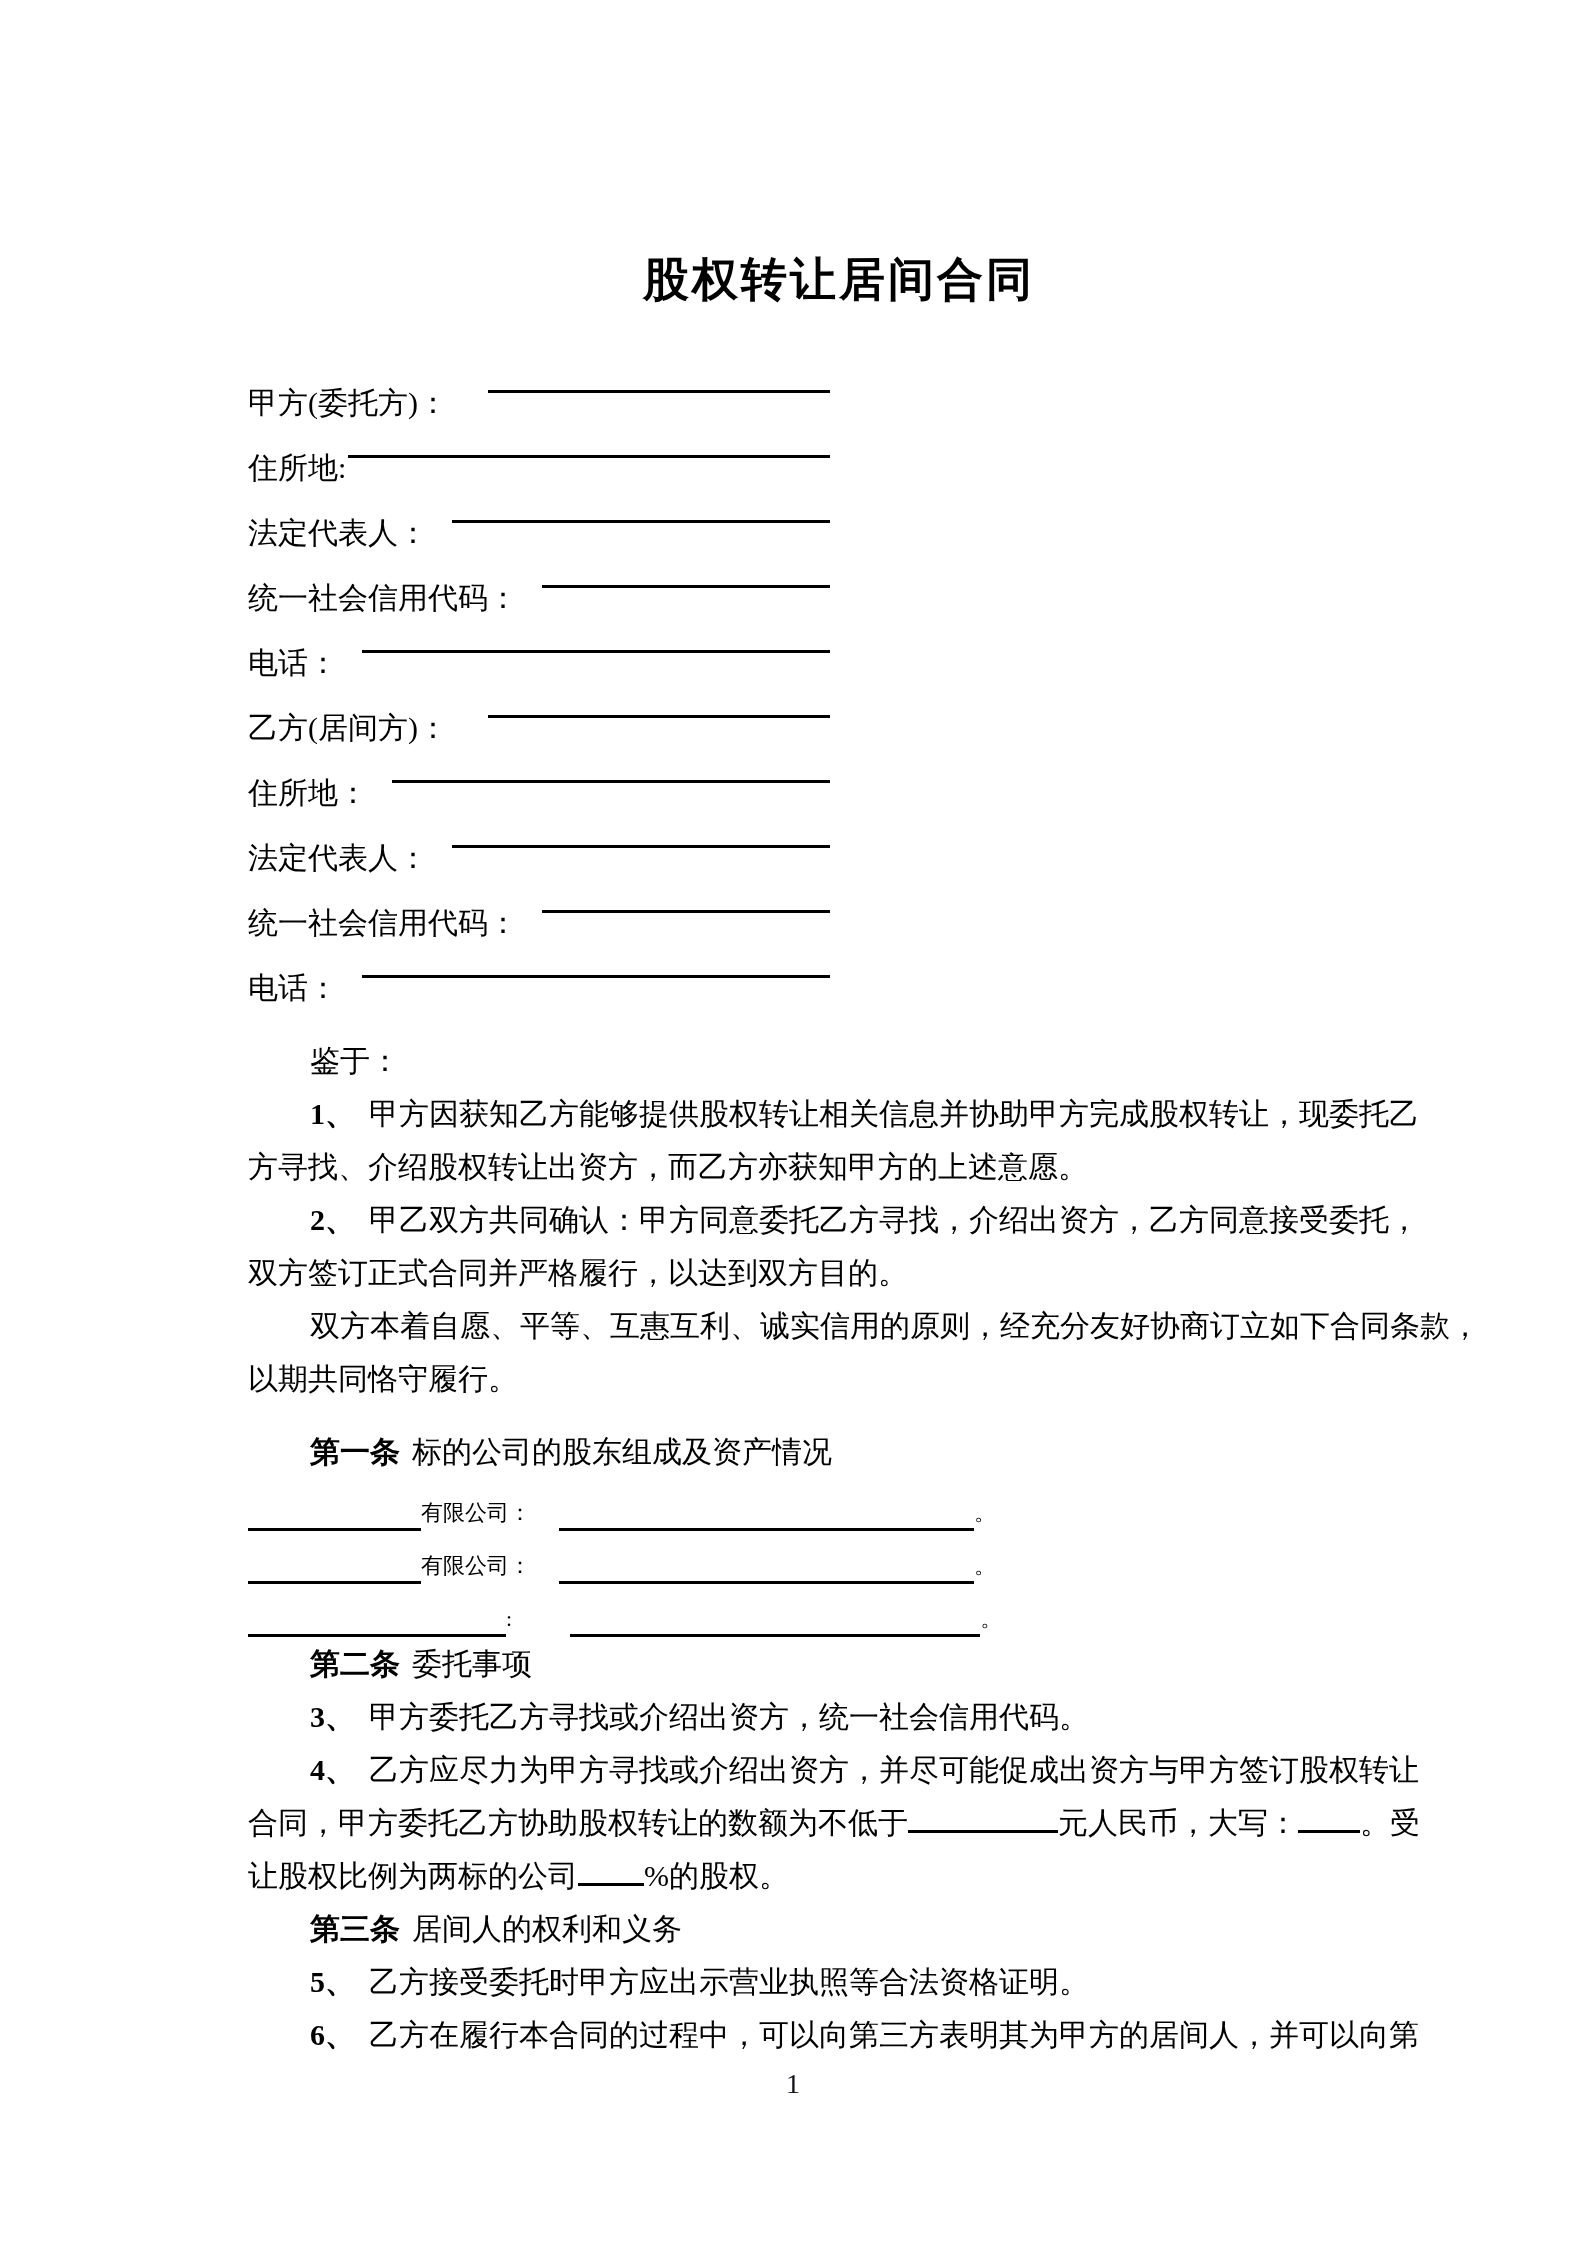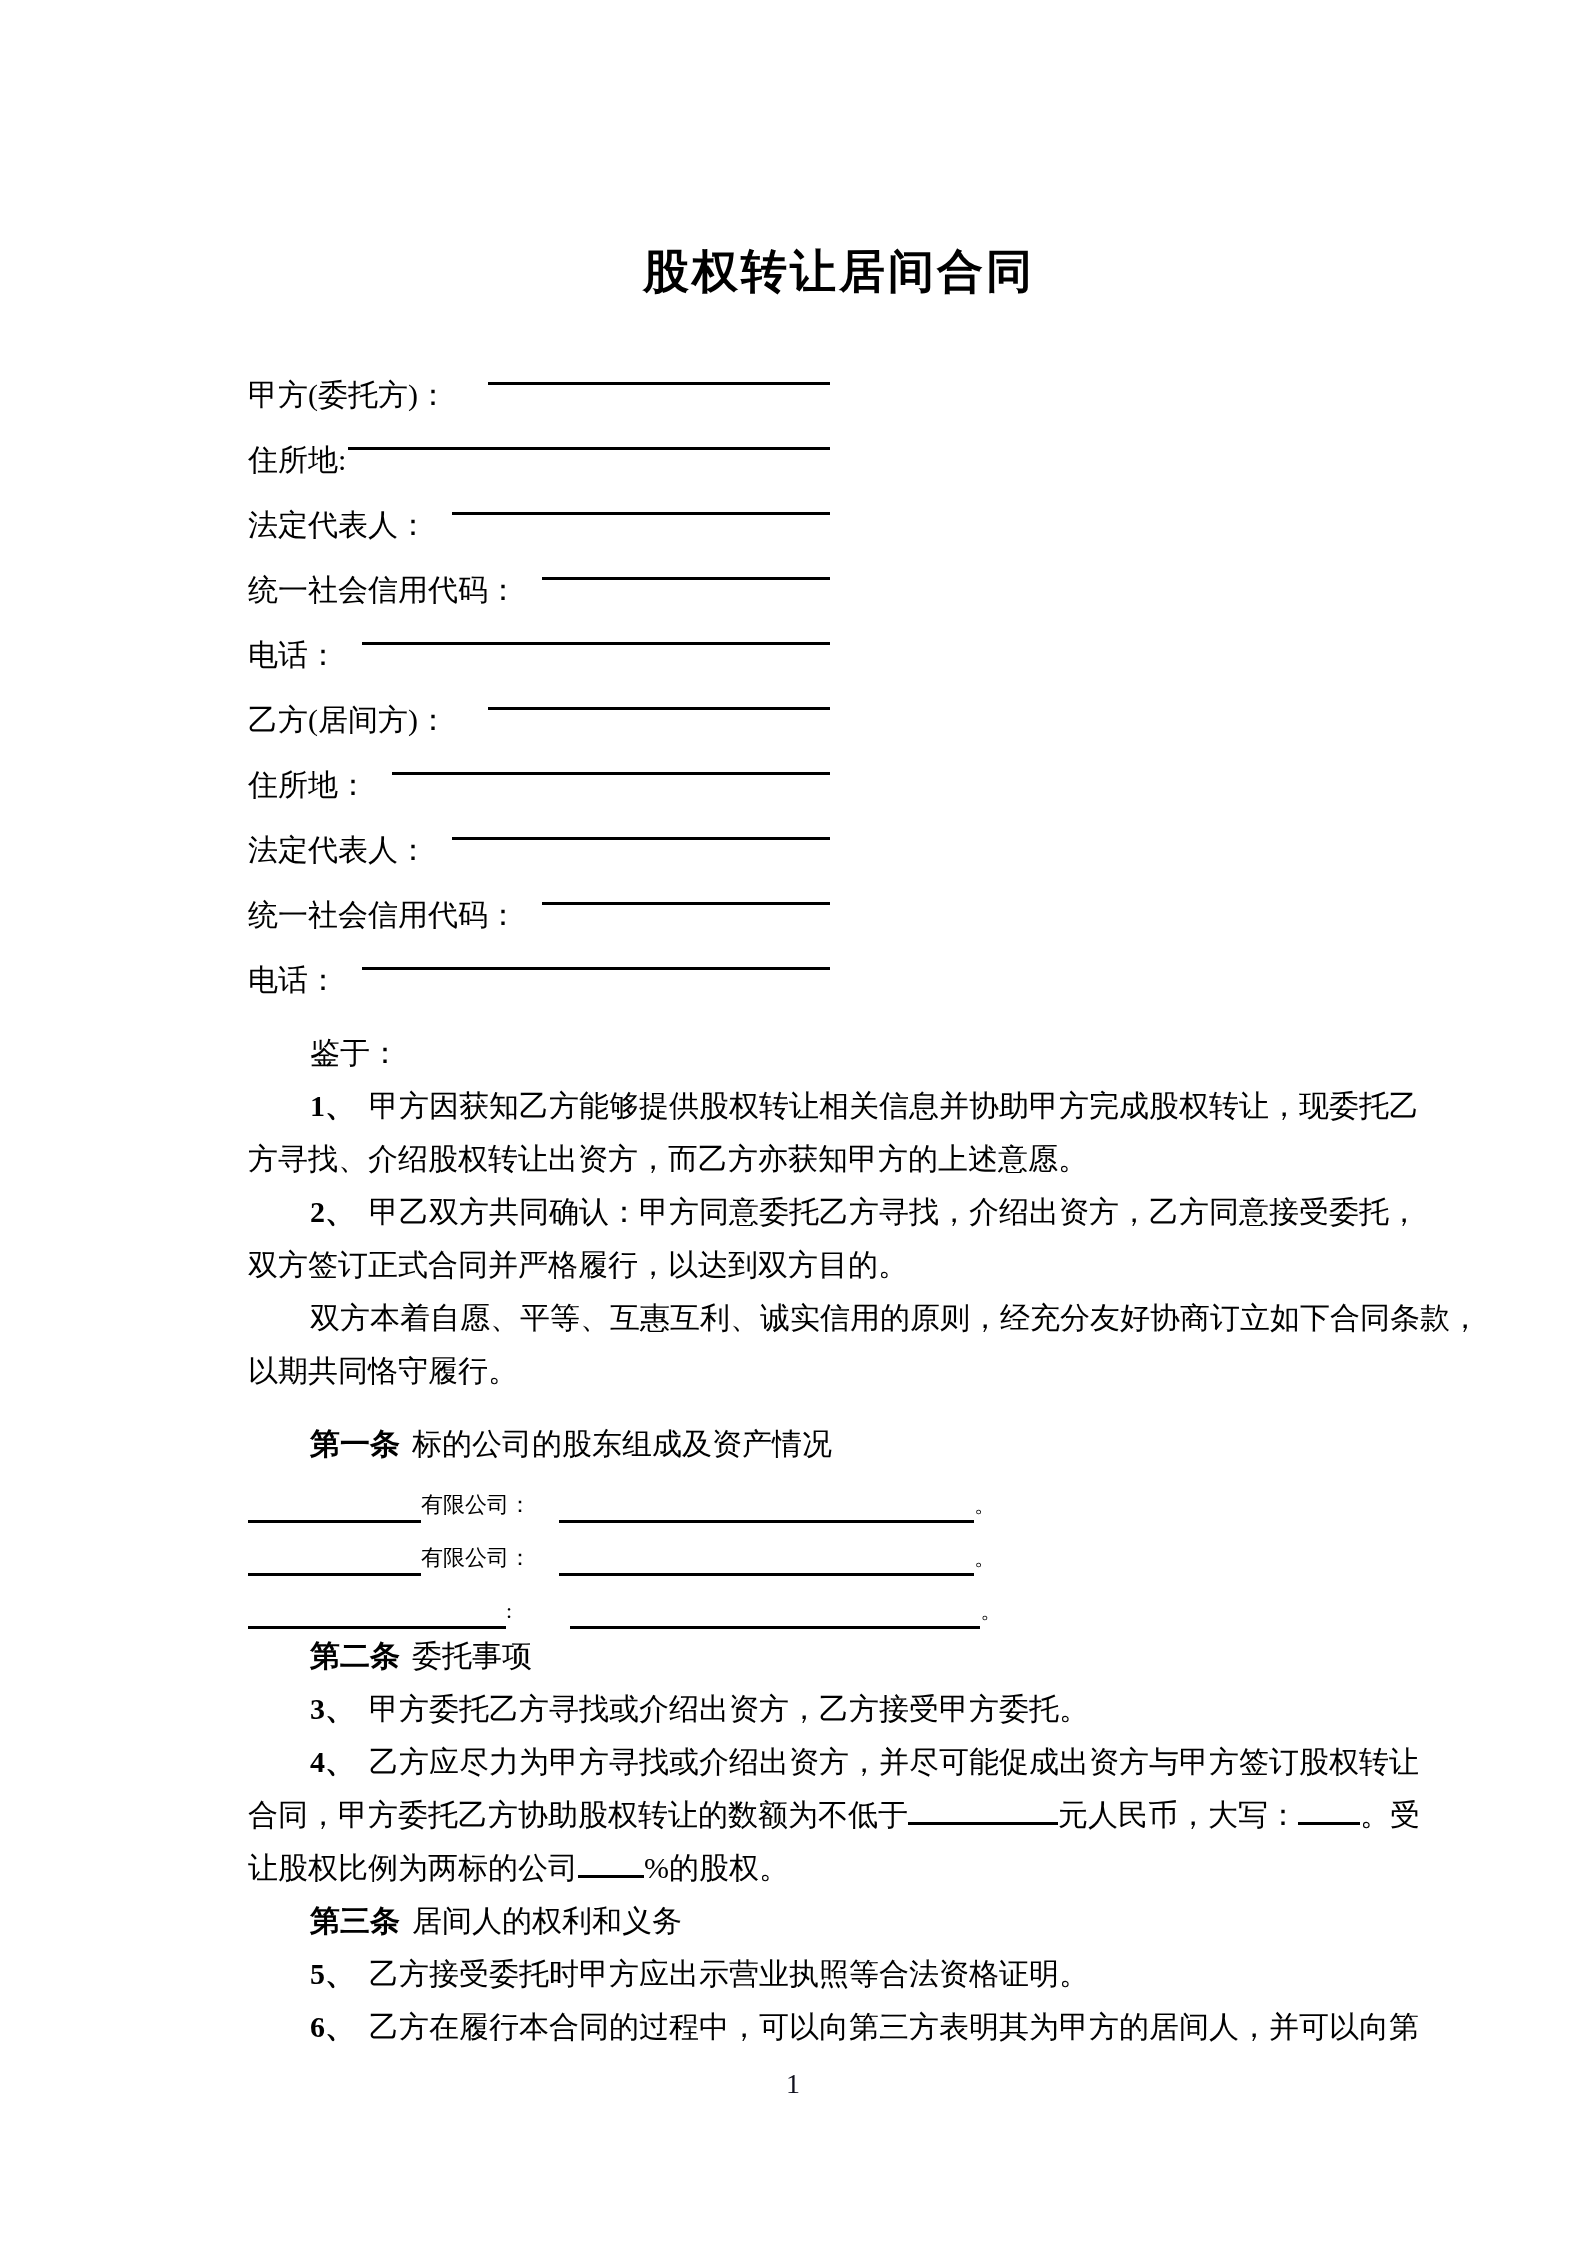--- a/index.html
+++ b/index.html
@@ -10,21 +10,21 @@
     font-family:"Liberation Serif","DejaVu Serif",serif;
     color:#000;
     overflow:hidden;
   }
   .content { padding:232px 156px 0 248px; }
   .doc-title {
     text-align:center;
     font-size:46px; font-weight:bold;
     letter-spacing:3px;
     line-height:64px;
-    margin:8px;
+    margin:16px;
   }
   
   .fields { margin-top:72px; width:582px; }
   .fields.second { margin-top:0; }
   .field-row {
     height:65px;
     display:flex;
     align-items:flex-start;
     font-size:30px;
   }
@@ -170,21 +170,21 @@
           <span class="txt">:</span>
           <span class="u u3b"></span>
           <span class="txt">。</span>
       </div>
 
       <div class="line indent">
         <span class="art-num">第二条</span><span>委托事项</span>
       </div>
 
       <div class="line indent">
-        <span class="num">3、</span><span>甲方委托乙方寻找或介绍出资方，乙方接受甲方委托。</span>
+        <span class="num">3、</span><span>甲方委托乙方寻找或介绍出资方，统一社会信用代码。</span>
       </div>
 
       <div class="line indent">
         <span class="num">4、</span><span>乙方应尽力为甲方寻找或介绍出资方，并尽可能促成出资方与甲方签订股权转让</span>
       </div>
       <div class="line">
         <span>合同，甲方委托乙方协助股权转让的数额为不低于</span><span class="u-inline u-amount"></span><span>元人民币，大写：</span><span class="u-inline u-caps"></span><span>。受</span>
       </div>
       <div class="line">
         <span>让股权比例为两标的公司</span><span class="u-inline u-pct"></span><span>%的股权。</span>

